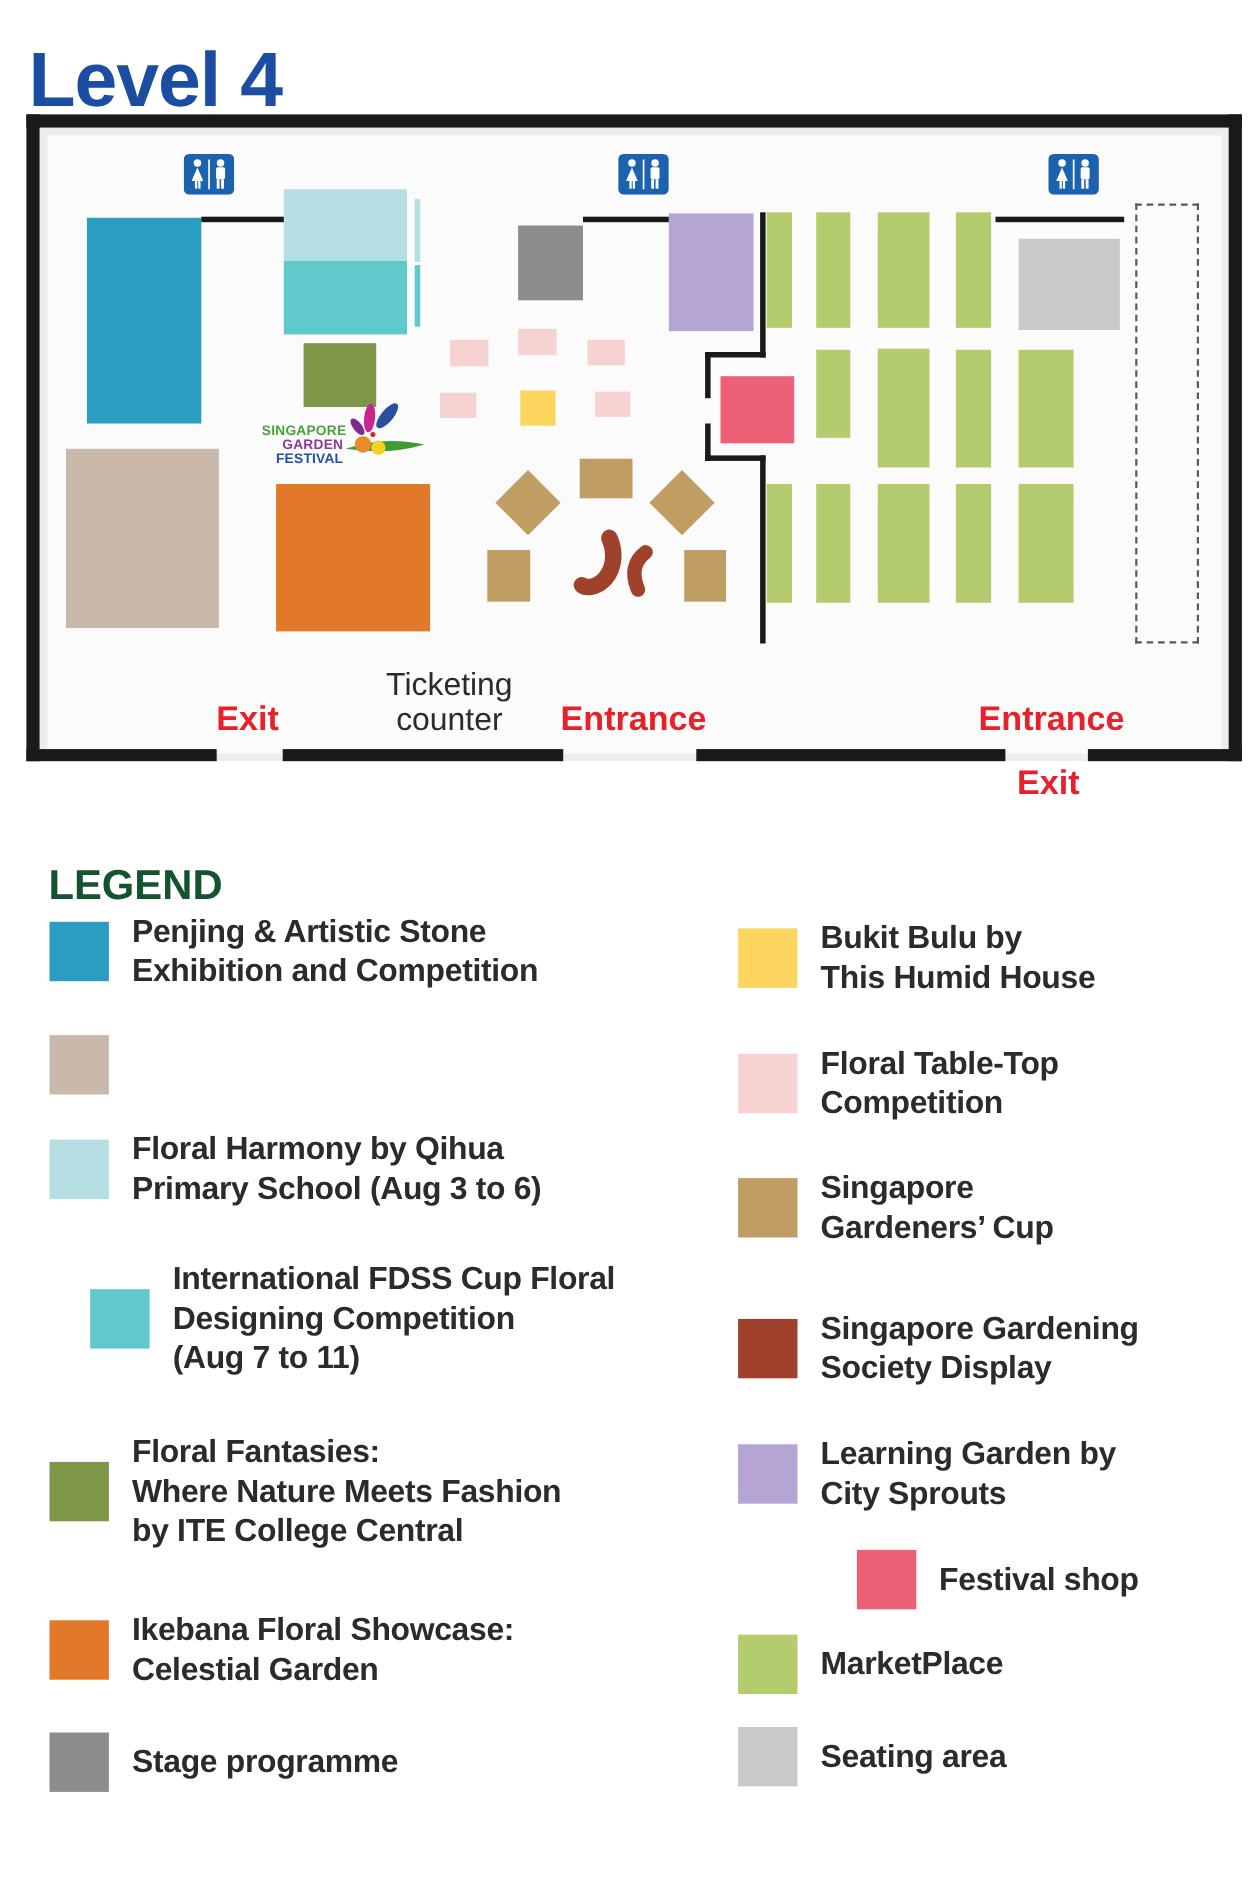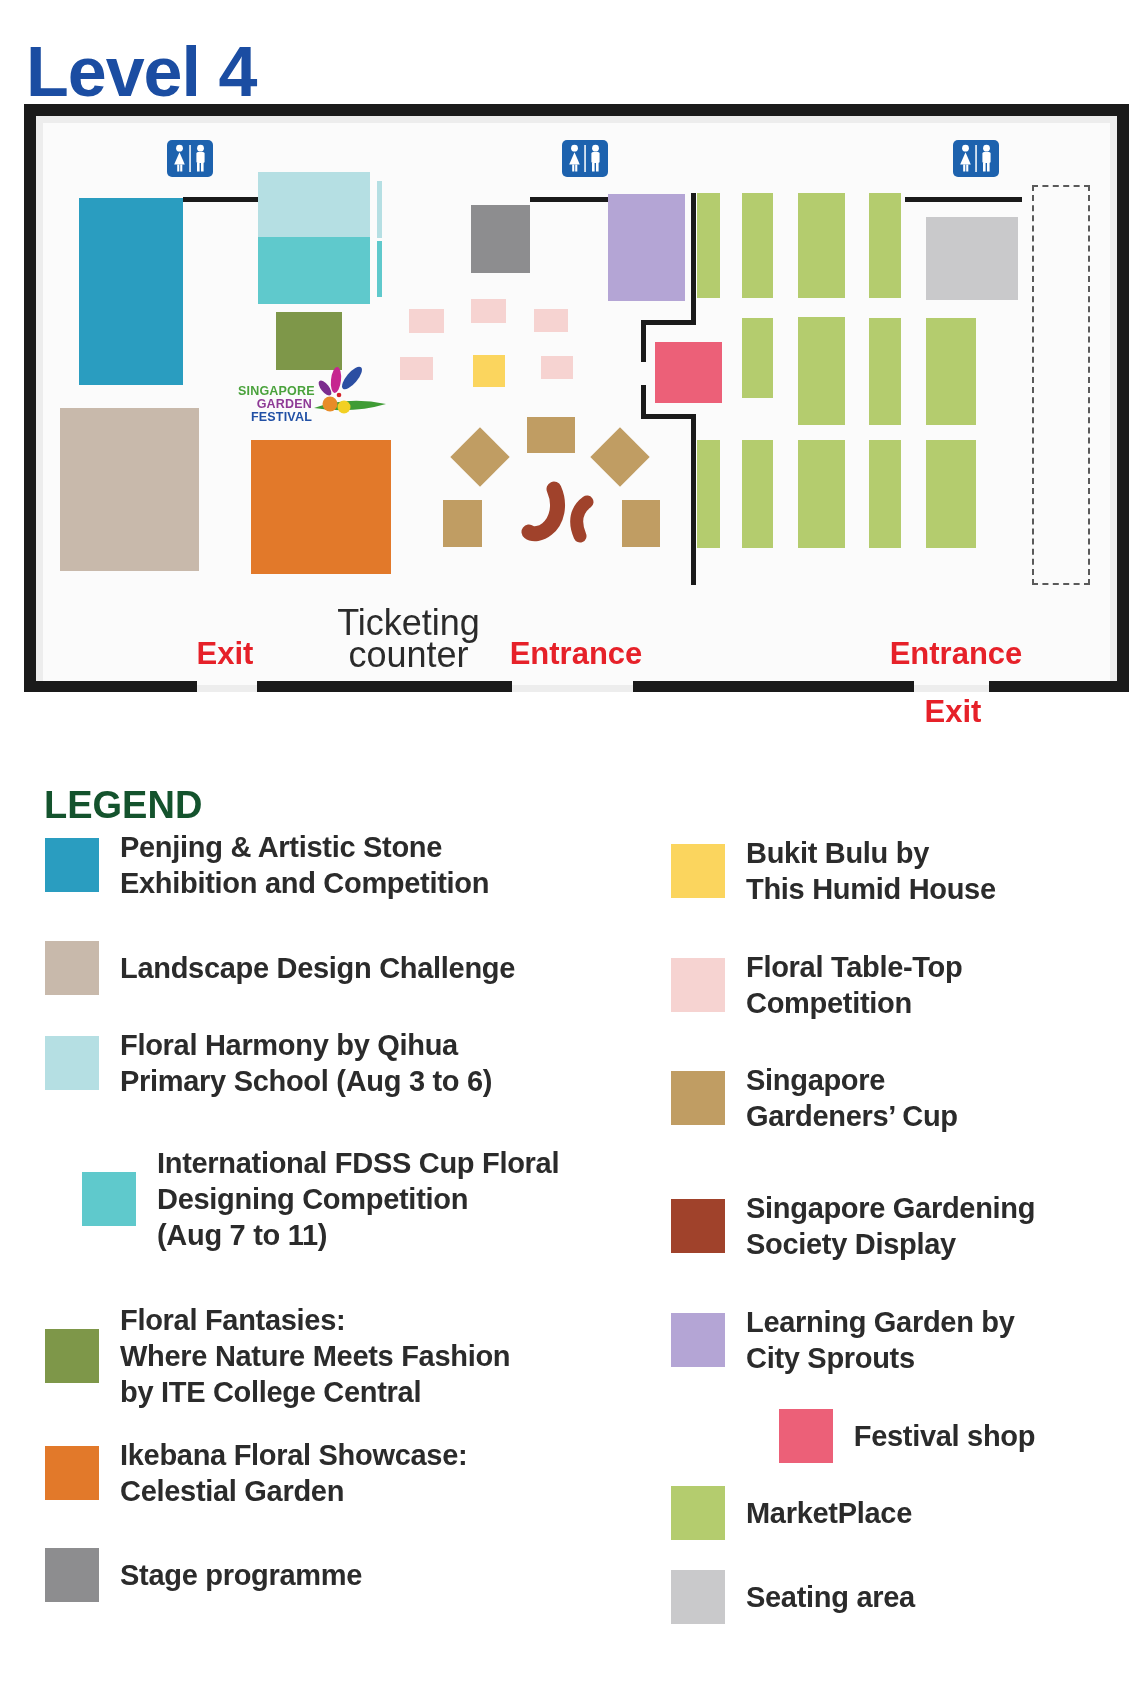--- a/index.html
+++ b/index.html
@@ -25,21 +25,21 @@
   .restroom{position:absolute; width:46px; height:37px;}
   #dashed-outline{
     border:2px dashed #5a5a5a; background:transparent; box-sizing:border-box;
   }
   
   .map-label-red{
     position:absolute; color:#e62129; font-weight:700; font-size:31px;
     text-align:center; white-space:pre; line-height:32px;
   }
   #ticketing-label{
-    position:absolute; color:#2b2b2b; font-weight:400; font-size:36px;
+    position:absolute; color:#2b2b2b; font-weight:400; font-size:29px;
     text-align:center; white-space:pre; line-height:32px;
   }
   
   #logo-text{position:absolute; left:238px; top:385px; width:74px; text-align:right;}
   #logo-text div{font-size:12.5px; font-weight:700; line-height:13px; letter-spacing:0.2px;}
   #logo-flower{position:absolute; left:310px; top:364px;}
   
   #legend-title{
     left:44px; top:784px; font-size:38px; font-weight:700; color:#14532d;
   }
@@ -49,21 +49,21 @@
   .legend-row{display:flex; align-items:center;}
   .legend-swatch{width:54px; height:54px; flex:0 0 54px;}
   .legend-label{
     margin-left:21px; font-size:29px; font-weight:700; color:#2b2b2b;
     line-height:36px; white-space:pre; letter-spacing:-0.3px;
   }
   #legend-left  .legend-row:nth-child(1){margin-bottom:40px;}
   #legend-left  .legend-row:nth-child(2){margin-bottom:32px;}
   #legend-left  .legend-row:nth-child(3){margin-bottom:46px;}
   #legend-left  .legend-row:nth-child(4){margin-bottom:49px;padding-left:37px;}
-  #legend-left  .legend-row:nth-child(5){margin-bottom:27px;align-items:center;}
+  #legend-left  .legend-row:nth-child(5){margin-bottom:54px;align-items:center;}
   #legend-left  .legend-row:nth-child(6){margin-bottom:39px;}
   #legend-right .legend-row:nth-child(1){margin-bottom:42px;}
   #legend-right .legend-row:nth-child(2){margin-bottom:41px;}
   #legend-right .legend-row:nth-child(3){margin-bottom:56px;}
   #legend-right .legend-row:nth-child(4){margin-bottom:42px;}
   #legend-right .legend-row:nth-child(5){margin-bottom:33px;}
   #legend-right .legend-row:nth-child(6){margin-bottom:23px;justify-content:flex-end;}
   #legend-right .legend-row:nth-child(7){margin-bottom:30px;}
 </style>
 </head>
@@ -206,21 +206,20 @@
 
   <div class="abs" id="legend-title">LEGEND</div>
   <div class="legend-col" id="legend-left">
       <div class="legend-row">
         <div class="legend-swatch" style="background: rgb(42, 157, 192);"></div>
         <div class="legend-label">Penjing &amp; Artistic Stone
 Exhibition and Competition</div>
       </div>
       <div class="legend-row">
         <div class="legend-swatch" style="background: rgb(200, 185, 171);"></div>
-        <div class="legend-label">Landscape Design Challenge</div>
       </div>
       <div class="legend-row">
         <div class="legend-swatch" style="background: rgb(181, 223, 227);"></div>
         <div class="legend-label">Floral Harmony by Qihua
 Primary School (Aug 3 to 6)</div>
       </div>
       <div class="legend-row">
         <div class="legend-swatch" style="background: rgb(95, 201, 204);"></div>
         <div class="legend-label">International FDSS Cup Floral
 Designing Competition

